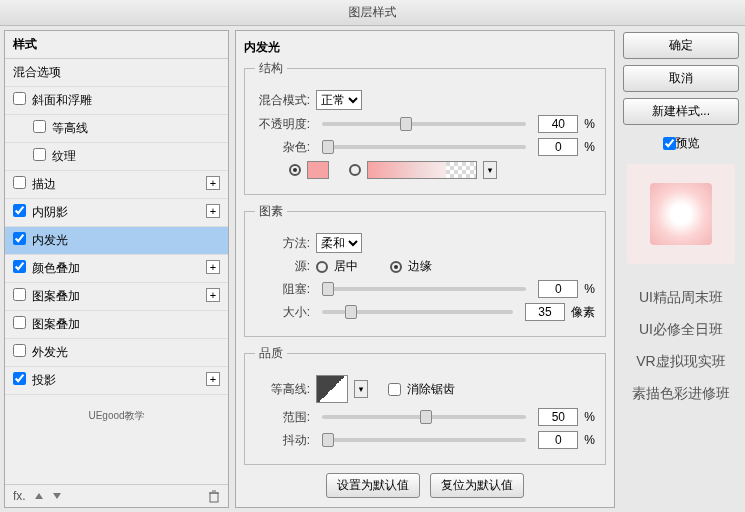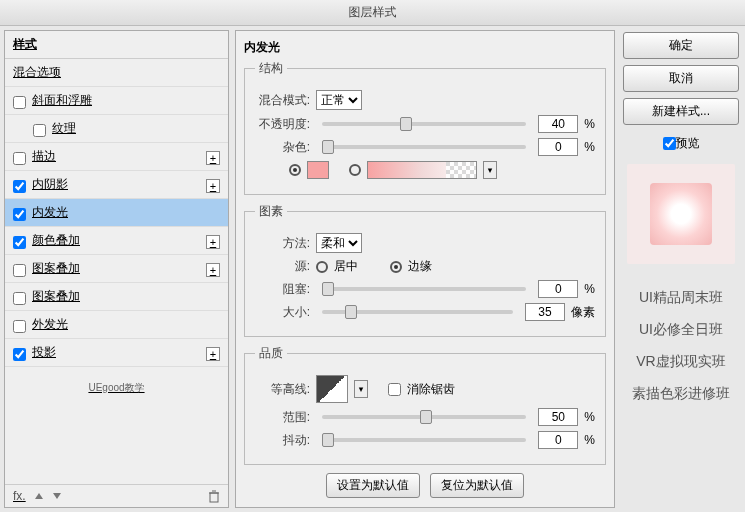--- a/index.html
+++ b/index.html
@@ -2,23 +2,23 @@
 <html><head>
 <meta charset="utf-8">
 <style>
 * { box-sizing: border-box; margin: 0; padding: 0; font-family: "Microsoft YaHei", "PingFang SC", sans-serif; font-size: 12px; }
 body { background: #e8e8e8; width: 745px; height: 512px; }
 .window { width: 745px; height: 512px; background: #e8e8e8; display: flex; flex-direction: column; }
 .titlebar { text-align: center; padding: 4px 0; color: #444; background: linear-gradient(#f0f0f0,#dcdcdc); border-bottom:1px solid #bbb; }
 .content { display: flex; flex: 1; padding: 4px; gap: 6px; }
 
 
-.left { width: 225px; display:flex; flex-direction:column; border:1px solid #aaa; background:#efefef;text-decoration:underline; }
+.left { width: 225px; display:flex; flex-direction:column; border:1px solid #aaa; background:#efefef; }
 .left .head { padding:5px 8px; font-weight:bold; border-bottom:1px solid #ccc; }
-.left .row { display:flex; align-items:flex-end; padding:5px 8px; border-bottom:1px solid #ddd; cursor:pointer; }
+.left .row { display:flex; align-items:flex-start; padding:5px 8px; border-bottom:1px solid #ddd; cursor:pointer; }
 .left .row.selected { background:#a8cdf0; }
 .left .row input[type=checkbox]{ margin-right:6px; }
 .left .row .plus { margin-left:auto; width:14px; height:14px; border:1px solid #888; display:flex; align-items:center; justify-content:center; font-size:11px; background:#fff;}
 .left .sub { padding-left:28px; }
 .left .footer { margin-top:auto; border-top:1px solid #ccc; padding:4px 8px; display:flex; align-items:center; gap:8px; color:#555;}
 .left .watermark { text-align:center; padding:14px 0; color:#666; font-size:10px; }
 
 
 .center { flex:1; border:1px solid #aaa; background:#efefef; padding:8px; overflow:auto;}
 .center .title { font-weight:bold; margin-bottom:4px; }
@@ -59,20 +59,24 @@
 
     <div class="left">
       <div class="head">样式</div>
       <div class="row">
         <span>混合选项</span>
       </div>
       <div id="style-rows">
           <div class="row">
             <input type="checkbox" style="">
             <span>斜面和浮雕</span>
+          </div>
+          <div class="row sub">
+            <input type="checkbox" style="">
+            <span>等高线</span>
           </div>
           <div class="row sub">
             <input type="checkbox" style="">
             <span>纹理</span>
           </div>
           <div class="row">
             <input type="checkbox" style="">
             <span>描边</span>
             <span class="plus">+</span>
           </div>

